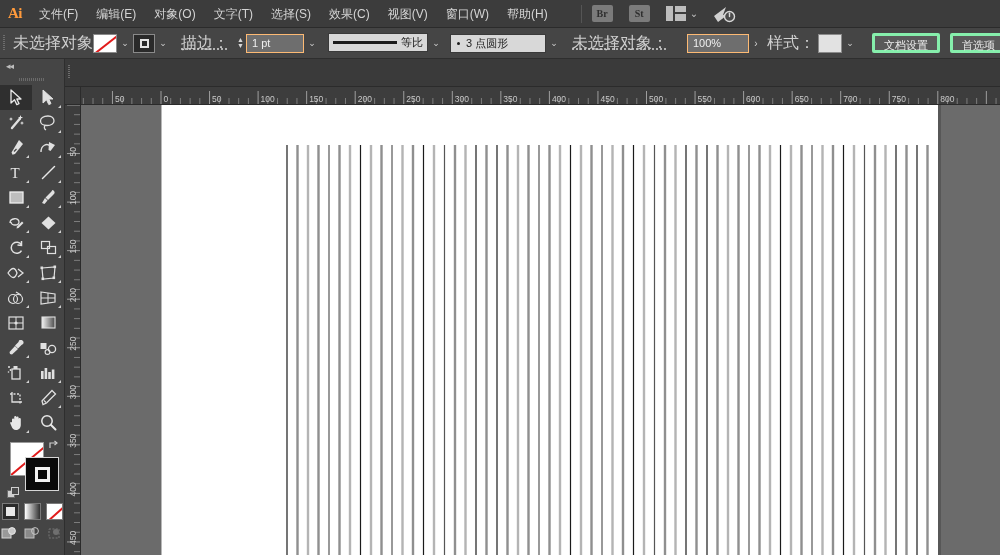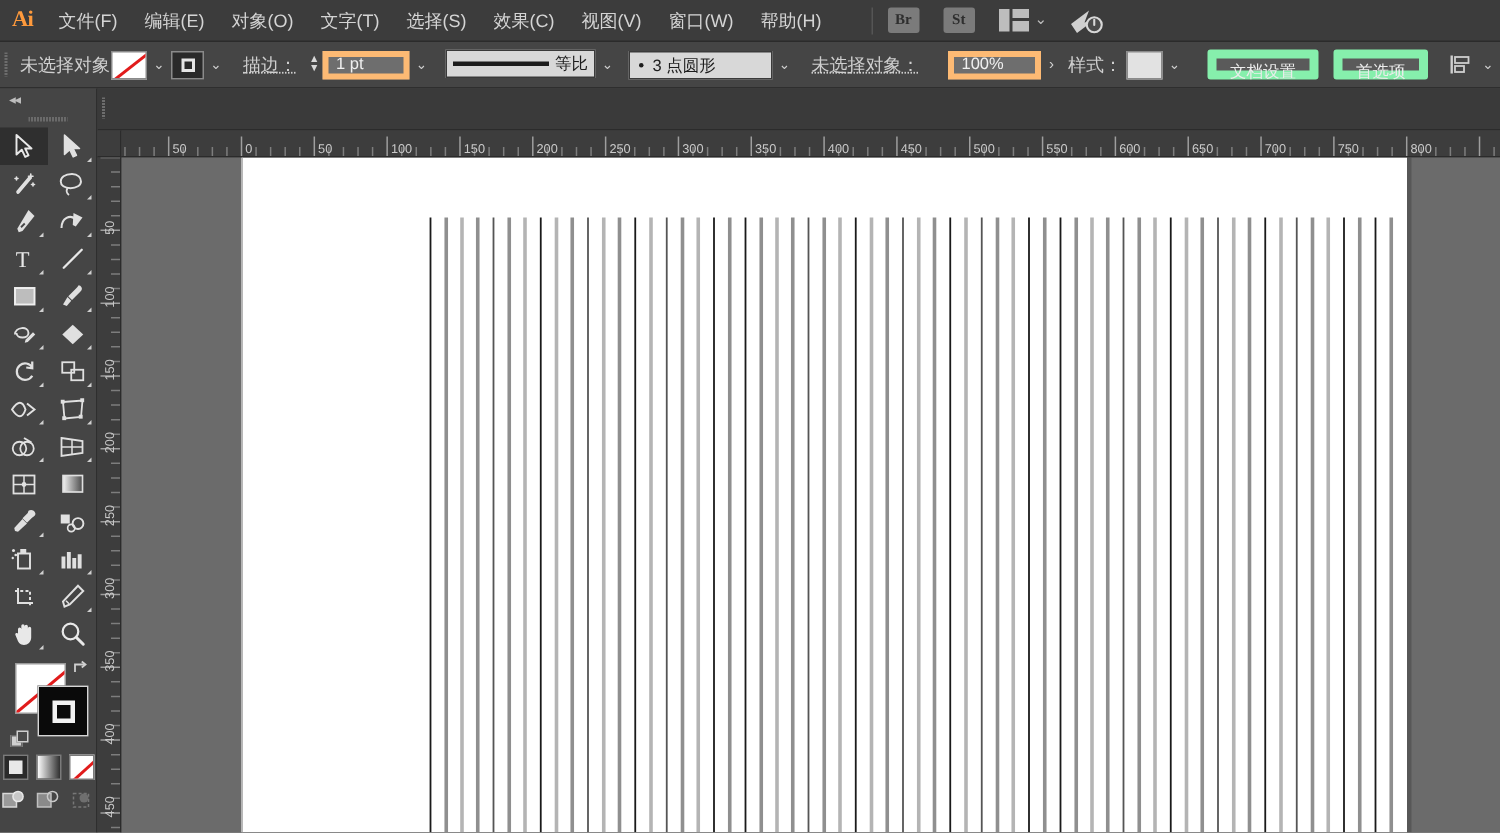--- a/index.html
+++ b/index.html
@@ -61,21 +61,21 @@
     background: #454545;
     border-bottom: 1px solid #2e2e2e;
     display: flex; align-items: center;
   }
   .grip { width: 8px; height: 31px; display:flex; align-items:center; }
   .grip i {
     display:block; width:2px; height:16px;
     background: repeating-linear-gradient(to bottom,#6d6d6d 0 1px,transparent 1px 2px);
     margin-left:3px;
   }
-  .cb-label { color: #cfcfcf; font-size: 12px; white-space: nowrap; }
+  .cb-label { color: #cfcfcf; font-size: 16px; white-space: nowrap; }
   .sel-status { margin-left: 8px; width: 92px; }
   .swatch-fill {
     width: 24px; height: 19px; background: #fff;
     border: 1px solid #8a8a8a; position: relative; overflow: hidden;
   }
   .swatch-fill::after {
     content: ""; position: absolute; left: -6px; top: 50%;
     width: 38px; height: 1.6px; background: #e11b1b;
     transform: rotate(-38deg); transform-origin: center;
   }
@@ -85,21 +85,21 @@
     display: flex; align-items: center; justify-content: center;
   }
   .swatch-stroke-btn i {
     width: 9px; height: 9px; border: 2px solid #e6e6e6; background: #2a2a2a;
   }
   .mini-chev {
     width: 16px; height: 20px; display: flex; align-items: center; justify-content: center;
     color: #cfcfcf; font-size: 9px;
   }
   .field {
-    background: #6e6e6e; border: 4px solid #fdba74;
+    background: #6e6e6e; border: 1px solid #fdba74;
     height: 19px; display: flex; align-items: center;
     color: #f0f0f0; font-size: 11px; padding: 0 5px;
   }
   .stepper {
     width: 11px; height: 19px; display:flex; flex-direction:column;
     align-items:center; justify-content:center; color:#d8d8d8; font-size:7px; line-height:6px;
   }
   .strokebox { width: 58px; }
   .profilebox {
     width: 100px; height: 19px; background: #d8d8d8; color: #1c1c1c;
@@ -113,21 +113,21 @@
     border: 1px solid #3a3a3a; font-size: 11px;
   }
   .brushbox .dot { width: 3px; height: 3px; background:#1c1c1c; border-radius:50%; }
   .opacity-field { width: 62px; }
   .arrow-r { width: 14px; text-align:center; color:#cfcfcf; font-size:10px; }
   .style-swatch {
     width: 24px; height: 19px; background: #e2e2e2; border: 1px solid #8a8a8a;
   }
   .btn {
     height: 20px; padding: 0 9px; background: #5a5a5a;
-    border: 6px solid #86efac; border-radius: 2px;
+    border: 3px solid #86efac; border-radius: 2px;
     color: #ececec; font-size: 11px; line-height: 18px; white-space: nowrap;
   }
   .align-ic { width: 18px; height: 16px; position: relative; }
 
   
   .tabbar {
     position: absolute; left: 65px; top: 59px; width: 935px; height: 28px;
     background: #3a3a3a; border-bottom: 1px solid #2b2b2b;
     display: flex; align-items: flex-end;
   }

